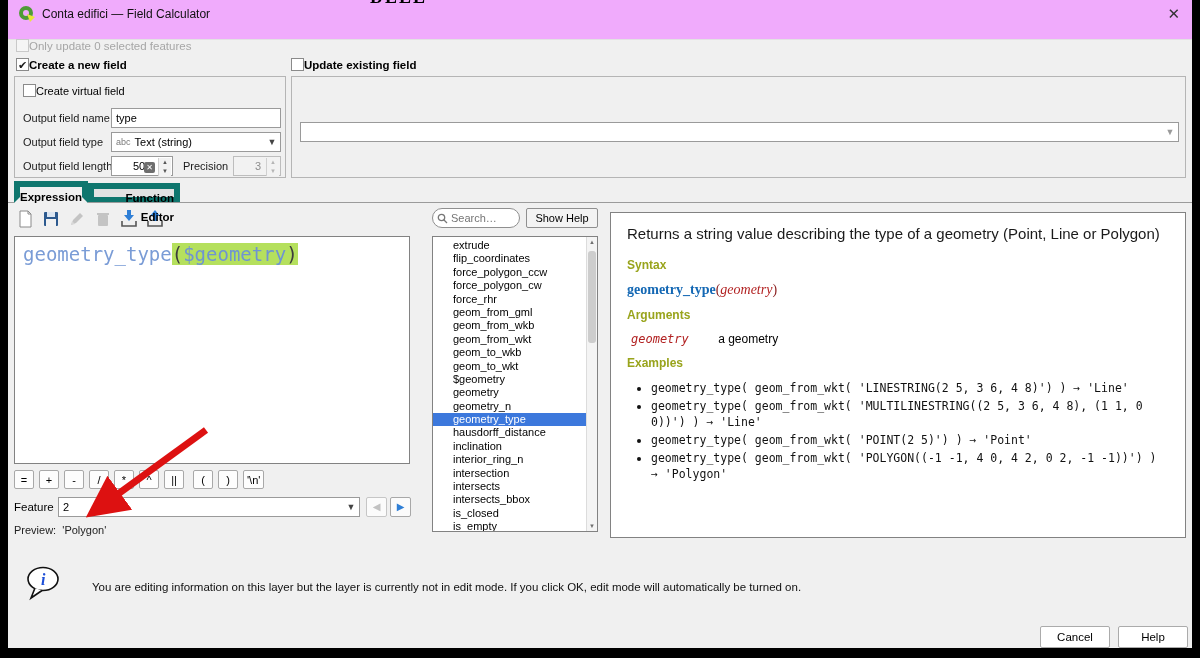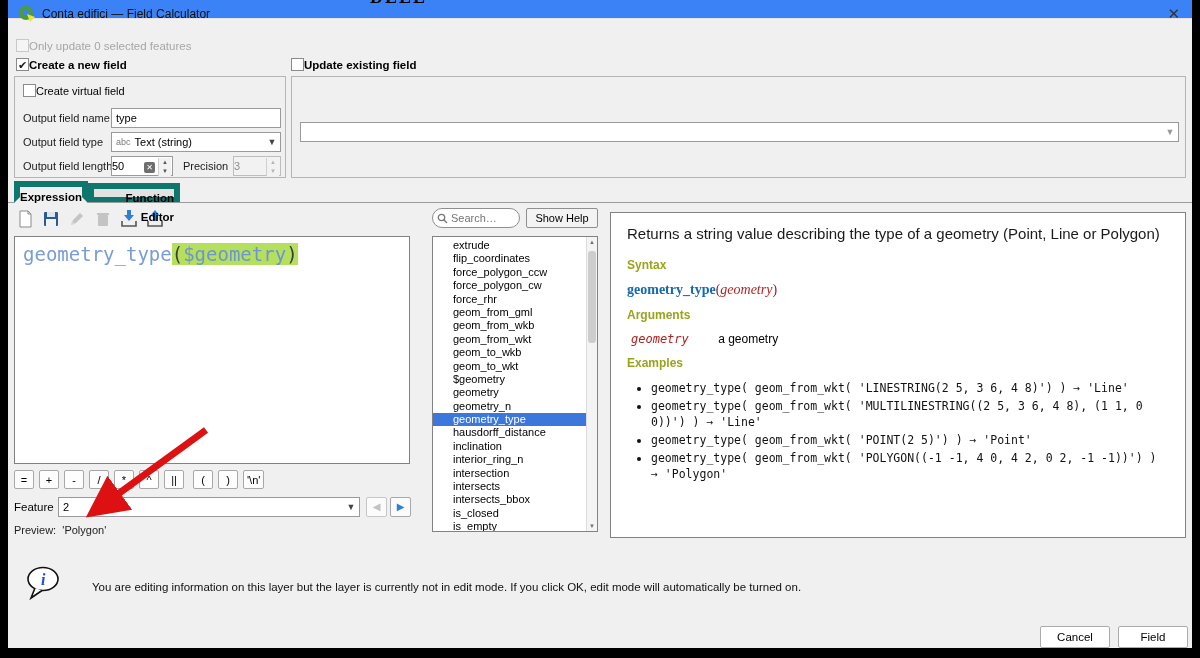--- a/index.html
+++ b/index.html
@@ -1,21 +1,21 @@
 <!DOCTYPE html>
 <html><head>
 <meta charset="utf-8">
 <style>
   * { box-sizing: border-box; margin: 0; padding: 0; }
   body { margin:0; background:#000; font-family:"Liberation Sans", sans-serif; color:#000; }
   .screen { position:relative; width:1200px; height:658px; background:#000; overflow:hidden; }
   .dialog { position:absolute; left:8px; top:0; width:1184px; height:648px; background:#f0f0f0; overflow:hidden; }
 
   
-  .titlebar { position:absolute; left:0; top:0; right:0; height:19px; background:#3b82f6; border-bottom:1px solid #e2e2e2; }
+  .titlebar { position:absolute; left:0; top:0; right:0; height:40px; background:#f0abfc; border-bottom:1px solid #e2e2e2; }
   .titlebar .appicon { position:absolute; left:10px; top:5px; width:18px; height:18px; }
   .titlebar .title { position:absolute; left:34px; top:7px; font-size:12px; color:#111; }
   .titlebar .close { position:absolute; right:12px; top:5px; font-size:15px; color:#333; cursor:pointer; background:none; border:none; }
   .clipped-text { position:absolute; left:362px; top:0; width:80px; height:6px; overflow:hidden; }
   .clipped-text span { display:block; transform:translateY(-13px); font:900 18px "Liberation Serif", serif; color:#000; letter-spacing:2px; }
 
   
   .cbrow { position:absolute; display:flex; align-items:center; font-size:11.5px; }
   .cb { width:13px; height:13px; border:1px solid #8a8a8a; background:#fff; display:inline-block; text-align:center; line-height:12px; font-size:11px; color:#1a1a1a; flex:0 0 auto; }
   .cb.dis { border-color:#c9c9c9; background:#f5f5f5; }
@@ -23,21 +23,21 @@
   .gray { color:#a6a6a6; }
 
   
   .groupbox { position:absolute; border:1px solid #b5b5b5; background:#f0f0f0; }
   .glabel { position:absolute; font-size:11px; color:#1a1a1a; }
   .tinput { position:absolute; height:20px; border:1px solid #9a9a9a; background:#fff; font-size:11px; padding:0 4px; font-family:"Liberation Sans", sans-serif; }
   .combo { position:absolute; height:20px; border:1px solid #9a9a9a; background:#fff; font-size:11px; display:flex; align-items:center; padding-left:4px; cursor:default; }
   .combo .arrow { position:absolute; right:0; top:0; width:16px; height:100%; display:flex; align-items:center; justify-content:center; font-size:9px; color:#444; }
   .combo .arrow.dim { color:#9a9a9a; }
   .abc { font-size:9px; color:#7a7a7a; margin-right:4px; letter-spacing:0;text-align:center; }
-  .spin { position:absolute; height:20px; border:1px solid #9a9a9a; background:#fff; font-size:11px; display:flex; align-items:center; padding-left:0; }
+  .spin { position:absolute; height:20px; border:1px solid #9a9a9a; background:#fff; font-size:11px; display:flex; align-items:center; padding-left:21px; }
   .spin.dis { background:#f2f2f2; color:#8e8e8e; border-color:#bdbdbd; }
   .spinbtns { position:absolute; right:1px; top:1px; width:13px; height:18px; display:flex; flex-direction:column; border-left:1px solid #d0d0d0; }
   .spinbtns div { flex:1; font-size:6px; line-height:9px; text-align:center; color:#555; background:#f2f2f2; }
   .spin.dis .spinbtns div { color:#b5b5b5; }
   .reset-ic { position:absolute; right:17px; top:5px; width:11px; height:11px; background:#6e6e6e; border-radius:2px; color:#fff; font-size:8px; line-height:11px; text-align:center; }
 
   
   .tab { position:absolute; font-size:11.5px; text-align:right; border:6px solid #0f766e; cursor:pointer;font-weight:bold; }
   .tab.active { left:6px; top:181px; width:74px; height:22px; background:#f0f0f0; border-bottom-color:#f0f0f0; line-height:21px; z-index:3; }
   .tab.inactive { left:80px; top:183px; width:92px; height:20px; background:#e2e2e2; line-height:19px; z-index:1; }
@@ -309,21 +309,21 @@
       <svg width="40" height="38" viewBox="0 0 40 38">
         <ellipse cx="19" cy="13" rx="15" ry="11.5" fill="#fff" stroke="#111" stroke-width="1.6"></ellipse>
         <path d="M11 22 L7 32 L18 24.5" fill="#fff" stroke="#111" stroke-width="1.6"></path>
         <text x="17" y="19" font-family="Liberation Serif, serif" font-size="16" font-style="italic" font-weight="bold" fill="#1d4fd7">i</text>
       </svg>
     </span>
     <div class="footer-msg">You are editing information on this layer but the layer is currently not in edit mode. If you click OK, edit mode will automatically be turned on.</div>
 
     <button class="dlgbtn default" style="left:954px;margin-top:44px;">OK</button>
     <button class="dlgbtn" style="left:1032px;">Cancel</button>
-    <button class="dlgbtn" style="left:1110px;">Field</button>
+    <button class="dlgbtn" style="left:1110px;">Help</button>
 
     <svg class="annotation-svg">
       <defs>
         <marker id="arrowhead" markerWidth="6" markerHeight="6" refX="4.2" refY="3" orient="auto">
           <polygon points="0 0, 6 3, 0 6" fill="#dd1111"></polygon>
         </marker>
       </defs>
       <line x1="198" y1="430" x2="88" y2="510" stroke="#dd1111" stroke-width="7" marker-end="url(#arrowhead)"></line>
     </svg>
 

